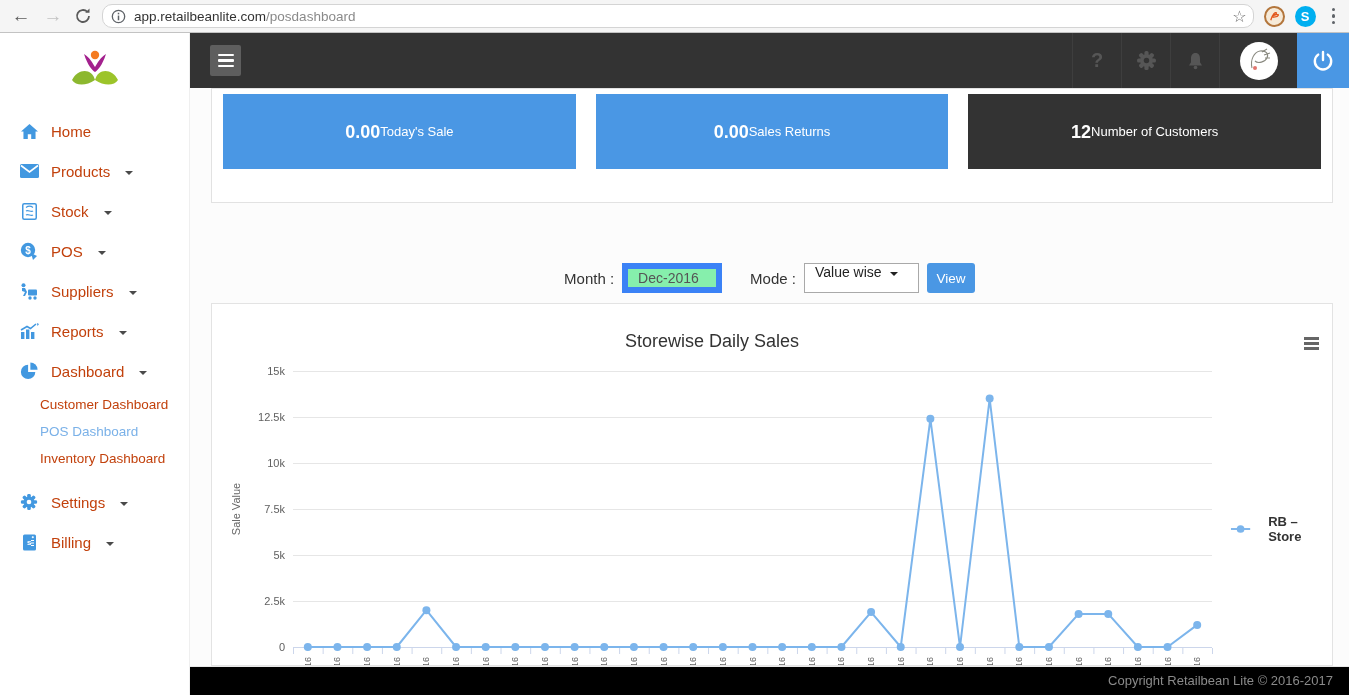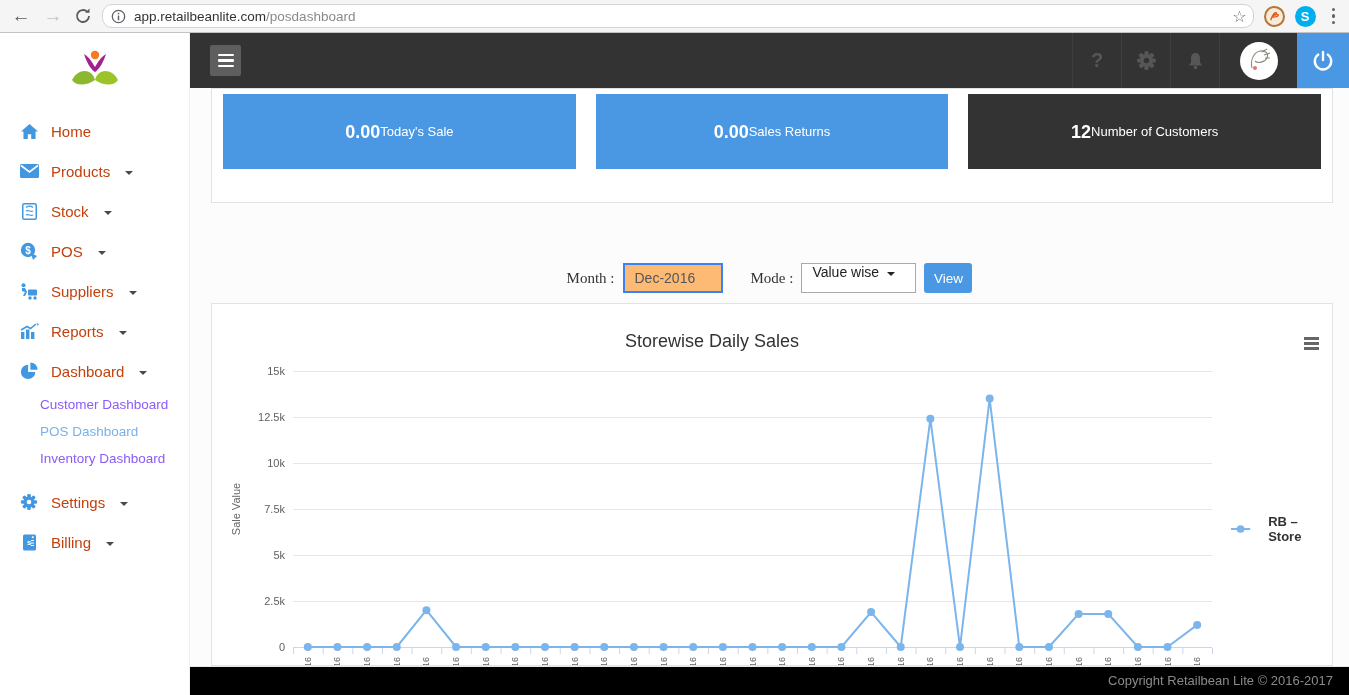--- a/index.html
+++ b/index.html
@@ -32,21 +32,21 @@
   .logo-wrap { height:78px; display:flex; align-items:center; justify-content:center; cursor:pointer; }
   .nav { list-style:none; }
   .nav-item { height:40px; display:flex; align-items:center; padding-left:18px; gap:11px;
     cursor:pointer; }
   .nav-item .ic { width:22px; display:flex; justify-content:center; }
   .nav-item .lbl { font-size:15px; color:#c2410c; }
   .caret { width:0; height:0; border:4px solid transparent; border-top-color:#4a4a4a;
     margin-top:7px; margin-left:4px; }
   .subnav { list-style:none; }
   .subnav li { height:27px; display:flex; align-items:center; padding-left:40px;
-    font-size:13.5px; color:#8b5cf6; cursor:pointer; }
+    font-size:13.5px; color:#c2410c; cursor:pointer; }
   .subnav li.active { color:#7ab1e8; }
   .nav-gap { height:10px; }
 
   
   .app-header { position:absolute; left:190px; top:33px; width:1159px; height:55px; background:#333; }
   .burger { position:absolute; left:20px; top:12px; width:31px; height:31px; background:#5e5e5e;
     border-radius:2px; display:flex; flex-direction:column; align-items:center; justify-content:center;
     gap:3px; cursor:pointer; }
   .burger i { width:16px; height:2.5px; background:#fff; border-radius:1px; }
   .header-right { position:absolute; right:0; top:0; height:55px; display:flex; }
@@ -64,22 +64,22 @@
   .cards-panel { position:absolute; left:21px; top:0; width:1122px; height:115px; background:#fff;
     border:1px solid #e2e2e2; display:flex; gap:20px; padding:5px 11px 33px 11px; }
   .stat-card { flex:1; display:flex; align-items:center; justify-content:center; }
   .stat-card.blue { background:#4a97e4; }
   .stat-card.dark { background:#333; }
   .stat-value { color:#fff; font-size:18px; font-weight:bold; line-height:24px; }
   .stat-label { color:#fff; font-size:13px; }
 
   .filter-row { position:absolute; left:0; top:175px; width:100%; height:30px; display:flex;
     align-items:center; justify-content:center; gap:8px; }
-  .filter-label { font-size:15px; color:#333;font-family:Liberation Serif, serif; }
-  .month-input { width:100px; height:30px; background:#fdba74; border:2px solid #3b82f6; color:#555;
+  .filter-label { font-size:15px; color:#333; }
+  .month-input { width:100px; height:30px; background:#86efac; border:6px solid #3b82f6; color:#555;
     font-size:14px; padding:0 10px; font-family:"Liberation Sans",sans-serif; }
   .mode-select { width:115px; height:30px; background:#fff; border:1px solid #a9a9a9;
     display:flex; justify-content:space-between; padding:0 20px 0 10px;
     font-size:14px; color:#222; cursor:pointer; }
   .sel-caret { width:0; height:0; border:4.5px solid transparent; border-top-color:#222; margin-top:8px; }
   .view-btn { width:48px; height:30px; background:#4a97e4; border:none; border-radius:3px;
     color:#fff; font-size:13.5px; cursor:pointer; font-family:"Liberation Sans",sans-serif; }
   .gap12 { width:12px; }
 
   

